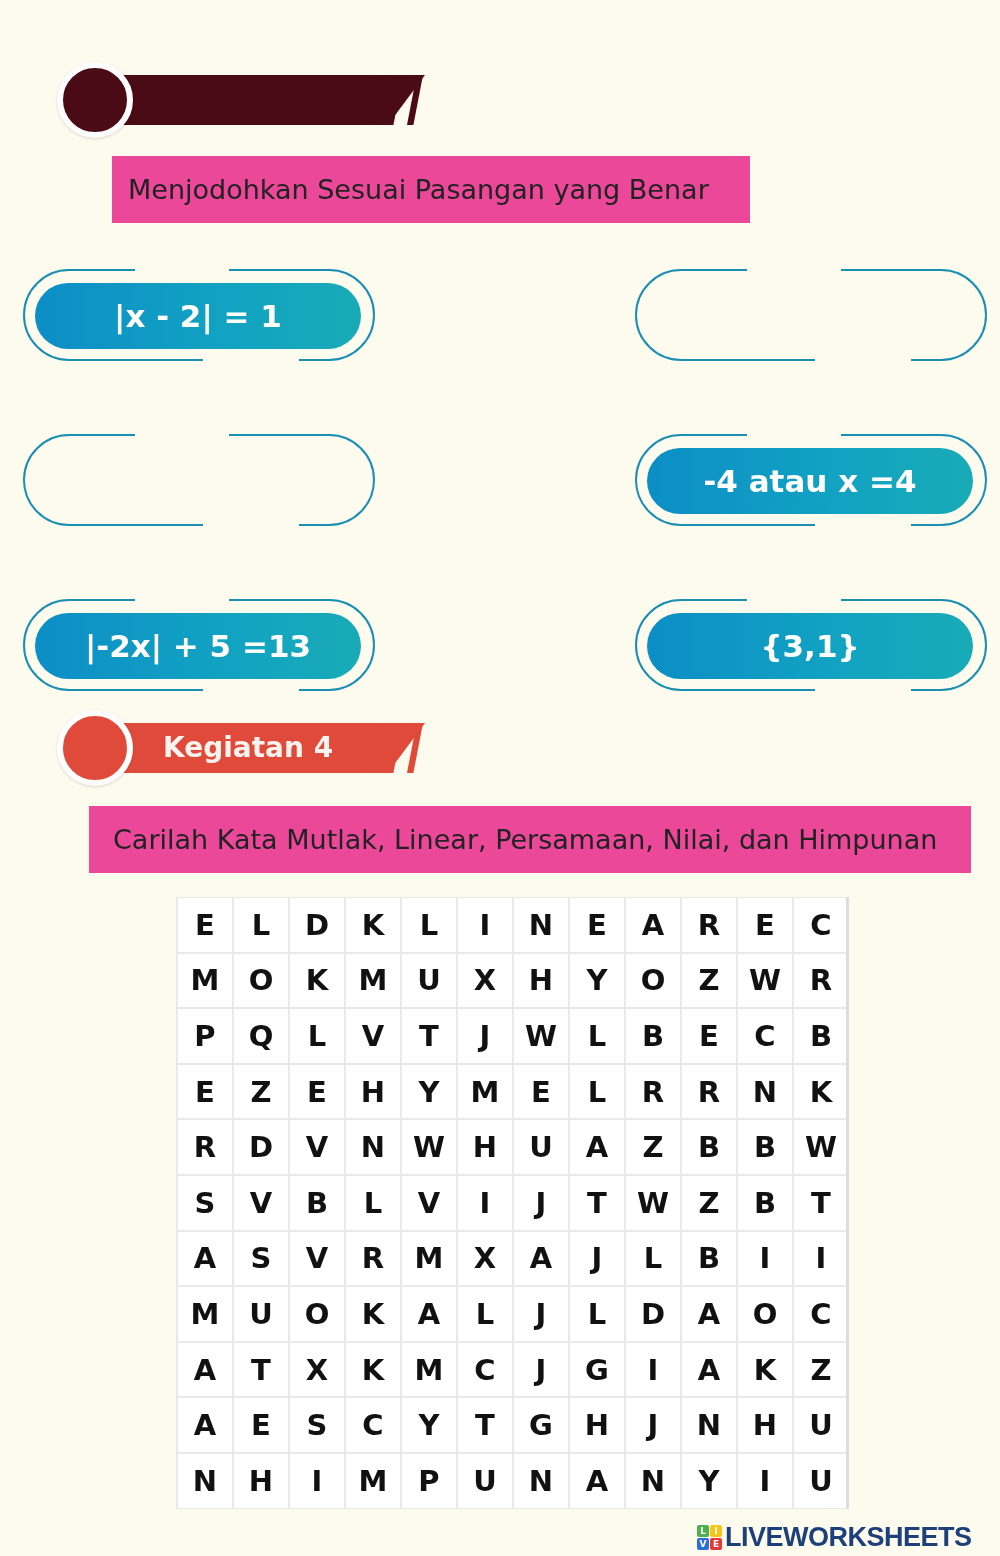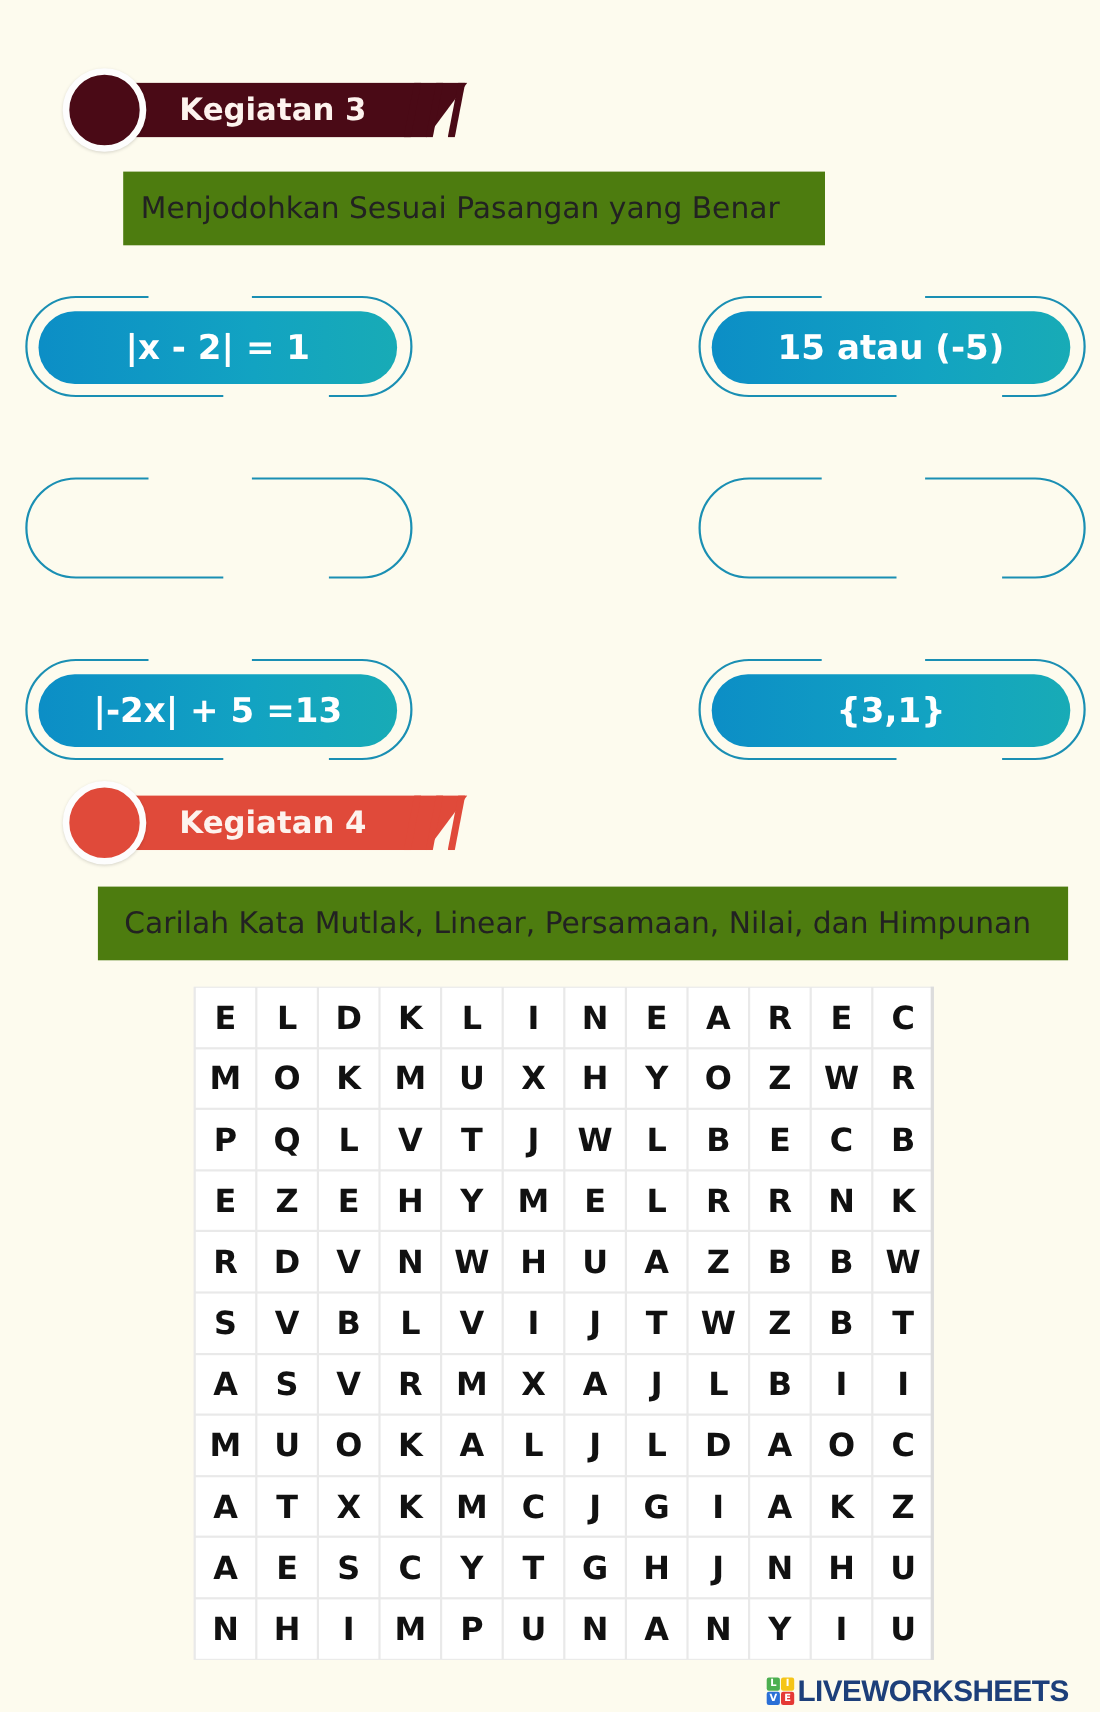--- a/index.html
+++ b/index.html
@@ -21,21 +21,21 @@
     position: absolute; left: 2px; top: 2px; width: 64px; height: 64px;
     border-radius: 50%; border: 6px solid #fdfdfd;
     box-shadow: 0 1px 3px rgba(0,0,0,0.15);
   }
   .banner .title {
     position: absolute; left: 108px; top: 15px; height: 50px; line-height: 50px;
     color: #fdf3ee; font-weight: bold; font-size: 28px;
     font-family: "DejaVu Sans", sans-serif;
   }
   .instr {
-    position: absolute; background: #4d7c0f; color: #222;
+    position: absolute; background: #ec4899; color: #222;
     font-size: 27px; font-family: "DejaVu Sans", sans-serif;
     display: flex; align-items: center; padding-left: 16px; box-sizing: border-box;
   }
   .pill-wrap { position: absolute; width: 352px; height: 92px; text-align: right; }
   .pill-outline {
     position: absolute; left: 0; top: 0; width: 348px; height: 88px;
     border: 2px solid #1a8fb3; border-radius: 46px; box-sizing: content-box;
   }
   .gap { position: absolute; height: 6px; background: #fdfbee; }
   .pill {
@@ -68,21 +68,20 @@
 </style>
 </head>
 <body>
 
 <div class="banner" style="top:60px;">
   <div class="bar" style="background:#4a0a16;"></div>
   <div class="stripe" style="left:312px;background:#4a0a16;"></div>
   <div class="stripe" style="left:332px;background:#4a0a16;"></div>
   <div class="stripe" style="left:352px;background:#4a0a16;"></div>
   <div class="circle" style="background:#4a0a16;"></div>
-  <div class="title">Kegiatan 3</div>
 </div>
 
 <div class="instr" style="left:112px; top:156px; width:638px; height:67px;">Menjodohkan Sesuai Pasangan yang Benar</div>
 
 <div class="pill-wrap" style="left:23px; top:269px;">
   <div class="pill-outline"></div>
   <div class="gap" style="left:112px; top:-2px; width:94px;"></div>
   <div class="gap" style="left:180px; top:88px; width:96px;"></div>
   <div class="pill">|x - 2| = 1</div>
 </div>
@@ -95,26 +94,26 @@
   <div class="pill-outline"></div>
   <div class="gap" style="left:112px; top:-2px; width:94px;"></div>
   <div class="gap" style="left:180px; top:88px; width:96px;"></div>
   <div class="pill">|-2x| + 5 =13</div>
 </div>
 
 <div class="pill-wrap" style="left:635px; top:269px;">
   <div class="pill-outline"></div>
   <div class="gap" style="left:112px; top:-2px; width:94px;"></div>
   <div class="gap" style="left:180px; top:88px; width:96px;"></div>
-  <div class="pill">15 atau (-5)</div>
 </div>
 <div class="pill-wrap" style="left:635px; top:434px;">
   <div class="pill-outline"></div>
   <div class="gap" style="left:112px; top:-2px; width:94px;"></div>
   <div class="gap" style="left:180px; top:88px; width:96px;"></div>
+  <div class="pill">-4 atau x =4</div>
 </div>
 <div class="pill-wrap" style="left:635px; top:599px;text-decoration:underline;">
   <div class="pill-outline"></div>
   <div class="gap" style="left:112px; top:-2px; width:94px;"></div>
   <div class="gap" style="left:180px; top:88px; width:96px;"></div>
   <div class="pill">{3,1}</div>
 </div>
 
 <div class="banner" style="top:708px;">
   <div class="bar" style="background:#e04a3a;"></div>

